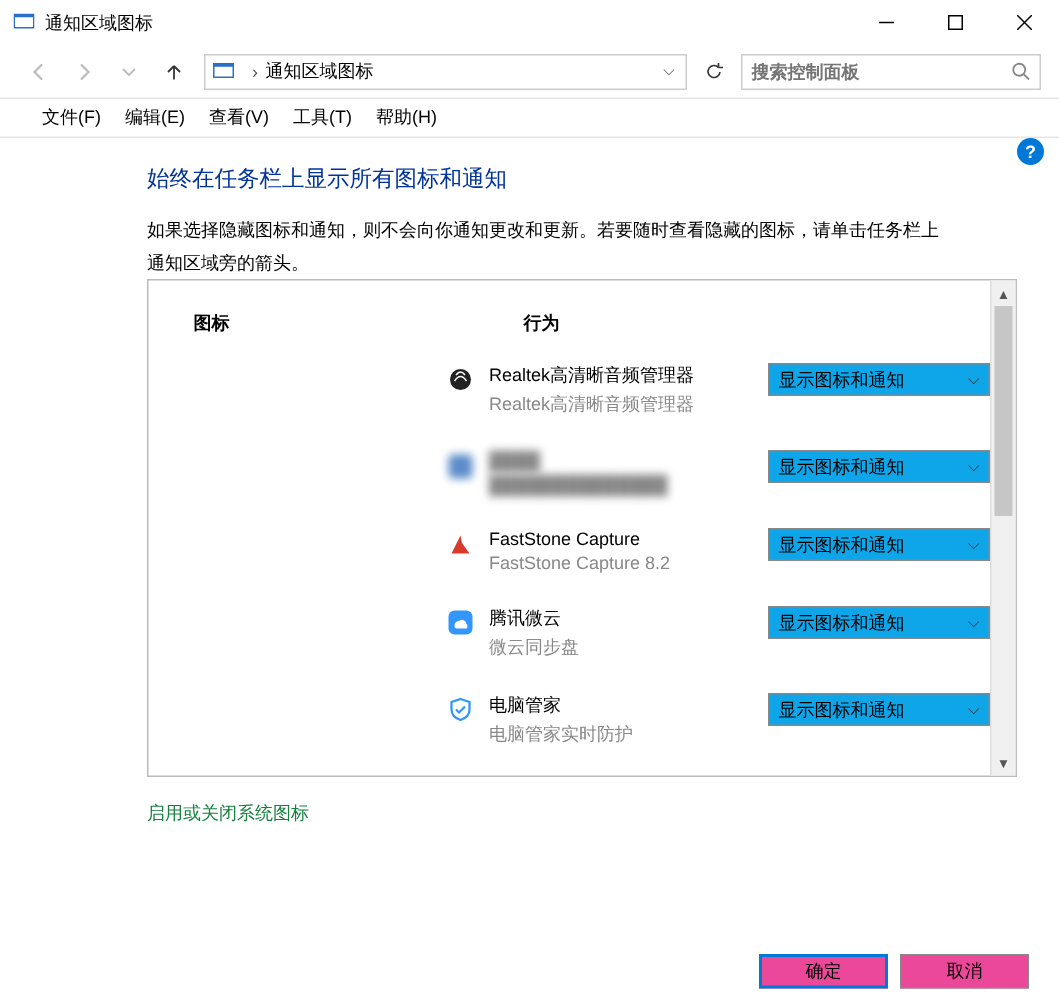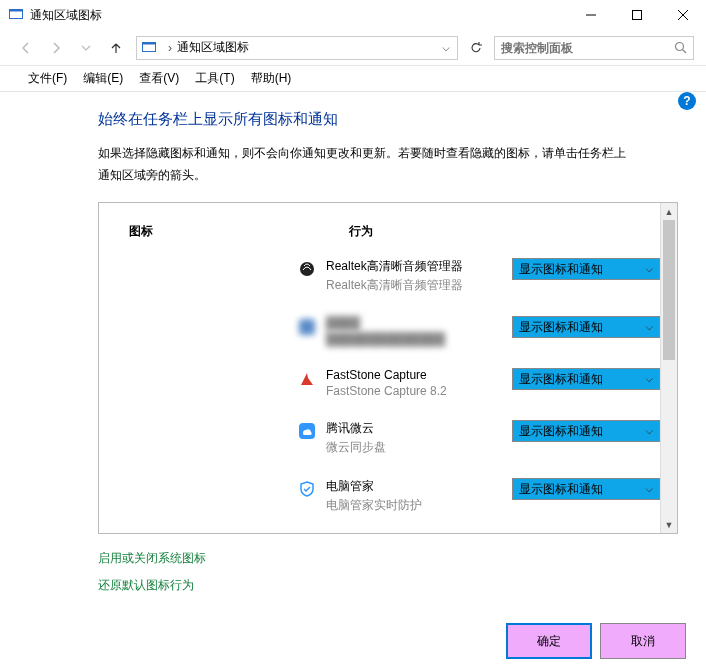--- a/index.html
+++ b/index.html
@@ -18,21 +18,21 @@
     .addr .path { font-size:12px; flex:1;}
     .refresh { width:24px; height:24px; display:flex; align-items:center; justify-content:center; border:1px solid transparent;}
     .search { width:200px; height:24px; border:1px solid #ccc; display:flex; align-items:center; padding:0 6px; margin-left:4px;}
     .search input { border:0; outline:0; flex:1; font-size:12px; background:transparent;font-weight:bold;}
     .search .sicon { color:#777; }
     .menubar { height:26px; display:flex; align-items:center; padding:0 20px; border-bottom:1px solid #e5e5e5;}
     .menubar .mi { padding:3px 8px; font-size:12px;}
     .content { padding:18px 28px 0 98px; position:relative;}
     .helpbtn { position:absolute; top:0px; right:10px; width:18px; height:18px; border-radius:50%; background:#0078d7; color:#fff; display:flex; align-items:center; justify-content:center; font-size:12px; font-weight:bold;}
     h1 { color:#003399; font-size:15px; font-weight:normal; margin-bottom:14px;}
-    .desc { font-size:12px; color:#000; line-height:1.8; margin-bottom:16px; max-width:530px;}
+    .desc { font-size:12px; color:#000; line-height:1.8; max-width:530px;}
     .panel { border:1px solid #bbb; height:332px; display:flex; }
     .panel-inner { flex:1; overflow:hidden; padding:20px 0 0 30px;}
     .hdrs { display:flex; font-weight:bold; font-size:12px; margin-bottom:18px;}
     .hdrs .col1 { width:220px;}
     .list { }
     .row { display:flex; align-items:flex-start; margin-bottom:22px;justify-content:flex-end;}
     .row .icon { width:22px; height:22px; margin-right:8px; display:flex; align-items:center; justify-content:center; font-size:16px;}
     .row .txts { width:186px; }
     .row .name { font-size:12px; color:#000;}
     .row .sub { font-size:12px; color:#888; margin-top:2px;}
@@ -41,21 +41,21 @@
     .blur .name, .blur .sub { filter: blur(3px); color: #888;}
     .scrollbar { width:17px; background:#f0f0f0; border-left:1px solid #ddd; display:flex; flex-direction:column;}
     .sbtn { height:17px; display:flex; align-items:center; justify-content:center; font-size:9px; color:#555;}
     .strack { flex:1; position:relative;}
     .sthumb { position:absolute; left:2px; right:2px; top:0; height:140px; background:#c6c6c6;}
     .links { margin-top:16px;}
     .links a { display:block; color:#15803d; font-size:12px; margin-bottom:10px; text-decoration:none;}
     .cbrow { display:flex; align-items:center; font-size:12px; margin-top:8px;}
     .cbrow .cb { width:13px; height:13px; border:1px solid #333; margin-right:6px;}
     .footer { position:absolute; bottom:12px; right:20px; display:flex; gap:8px;}
-    .btn { width:86px; height:36px; border:1px solid #888; background:#f0abfc; display:flex; align-items:center; justify-content:center; font-size:12px;}
+    .btn { width:86px; height:23px; border:1px solid #888; background:#ec4899; display:flex; align-items:center; justify-content:center; font-size:12px;}
     .btn.primary { border:2px solid #0078d7;}
     svg { display:block; }
   </style>
 </head>
 <body>
 
 <div class="titlebar">
   <span class="ticon">
     <svg width="14" height="12" viewBox="0 0 14 12">
         <rect x="0.5" y="0.5" width="13" height="9" fill="none" stroke="#2a6fc9"></rect>
@@ -238,21 +238,20 @@
       <div class="sbtn">▲</div>
       <div class="strack">
           <div class="sthumb"></div>
         </div>
       <div class="sbtn">▼</div>
     </div>
   </div>
 
   <div class="links">
     <a href="#">启用或关闭系统图标</a>
-    <a href="#">还原默认图标行为</a>
   </div>
 
 </div>
 
 <div class="footer">
   <div class="btn primary">确定</div>
   <div class="btn">取消</div>
 </div>
 
 </body></html>

